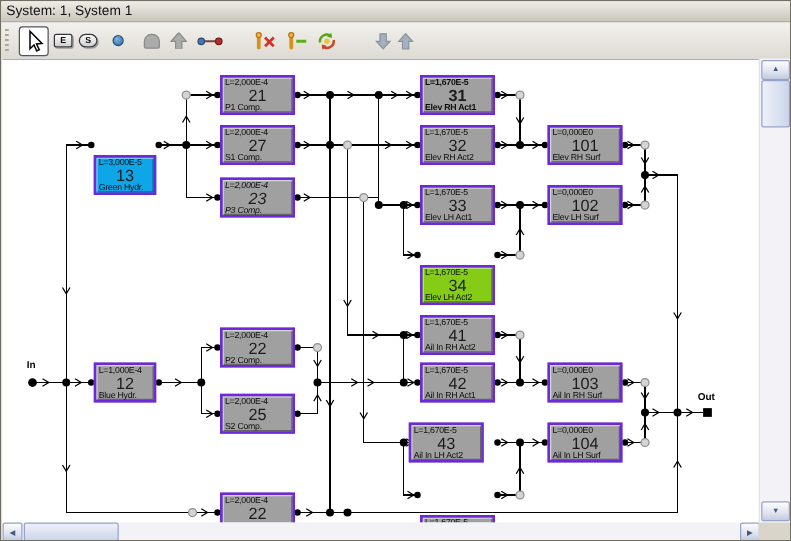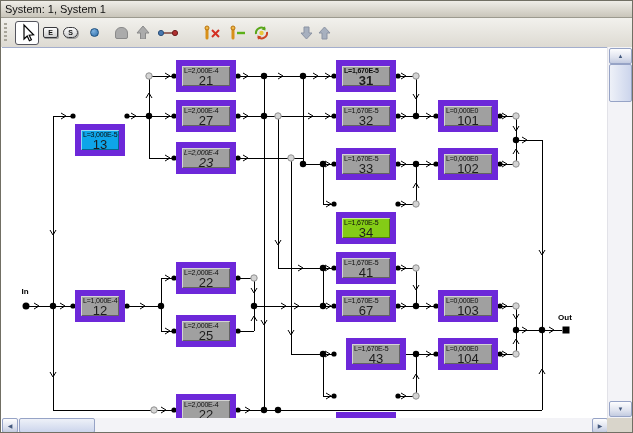--- a/index.html
+++ b/index.html
@@ -42,21 +42,21 @@
   .blocktool{width:13px;height:12px;background:#ababab;border:1px solid #8a8a8a;
     border-radius:6px 6px 2px 2px;}
   .canvas{
     position:absolute;left:1px;top:46px;width:606px;height:371px;
     background:#fff;overflow:hidden;
     border-top:1px solid #a3aecd;
   }
   .canvas svg{position:absolute;left:0;top:0;}
   .rbd-block{
     position:absolute;width:60px;height:32px;background:#a0a0a0;
-    border:6px solid #6d28d9;
+    border:2px solid #6d28d9;
     box-shadow:inset 1px 1px 0 rgba(255,255,255,.55),inset -1px -1px 0 rgba(0,0,0,.38);
     color:#0d0d0d;overflow:hidden;
   }
   .rbd-block .rate{display:block;font-size:7px;line-height:8px;padding:1px 0 0 2px;white-space:nowrap;letter-spacing:-.2px;}
   .rbd-block .num{display:block;font-size:13px;line-height:12px;text-align:center;color:#1c1c1c;}
   .rbd-block .nm{display:block;font-size:7px;line-height:8px;padding:0 0 0 2px;white-space:nowrap;letter-spacing:-.2px;}
   
   .vscroll{position:absolute;right:0;top:46px;width:25px;height:371px;
     background:#f3f3f7;border-left:1px solid #e2e2e8;}
   .hscroll{position:absolute;left:1px;top:417px;width:606px;height:15px;background:#f3f3f7;}
@@ -421,24 +421,24 @@
         <span class="num">34</span>
         <span class="nm">Elev LH Act2</span>
       </div>
       <div class="rbd-block" style="left: 334px; top: 204px; width: 60px; background: rgb(160, 160, 160);">
         <span class="rate">L=1,670E-5</span>
         <span class="num">41</span>
         <span class="nm">Ail In RH Act2</span>
       </div>
       <div class="rbd-block" style="left: 334px; top: 242px; width: 60px; background: rgb(160, 160, 160);">
         <span class="rate">L=1,670E-5</span>
-        <span class="num">67</span>
+        <span class="num">42</span>
         <span class="nm">Ail In RH Act1</span>
       </div>
-      <div class="rbd-block" style="left: 344px; top: 290px; width: 60px; background: rgb(160, 160, 160);">
+      <div class="rbd-block" style="left: 325px; top: 290px; width: 60px; background: rgb(160, 160, 160);">
         <span class="rate">L=1,670E-5</span>
         <span class="num">43</span>
         <span class="nm">Ail In LH Act2</span>
       </div>
       <div class="rbd-block" style="left: 334px; top: 332px; width: 60px; background: rgb(160, 160, 160); margin-top: 32px;">
         <span class="rate">L=1,670E-5</span>
         <span class="num">44</span>
         <span class="nm">Ail In LH Act1</span>
       </div>
       <div class="rbd-block" style="left: 436px; top: 52px; width: 60px; background: rgb(160, 160, 160);">

